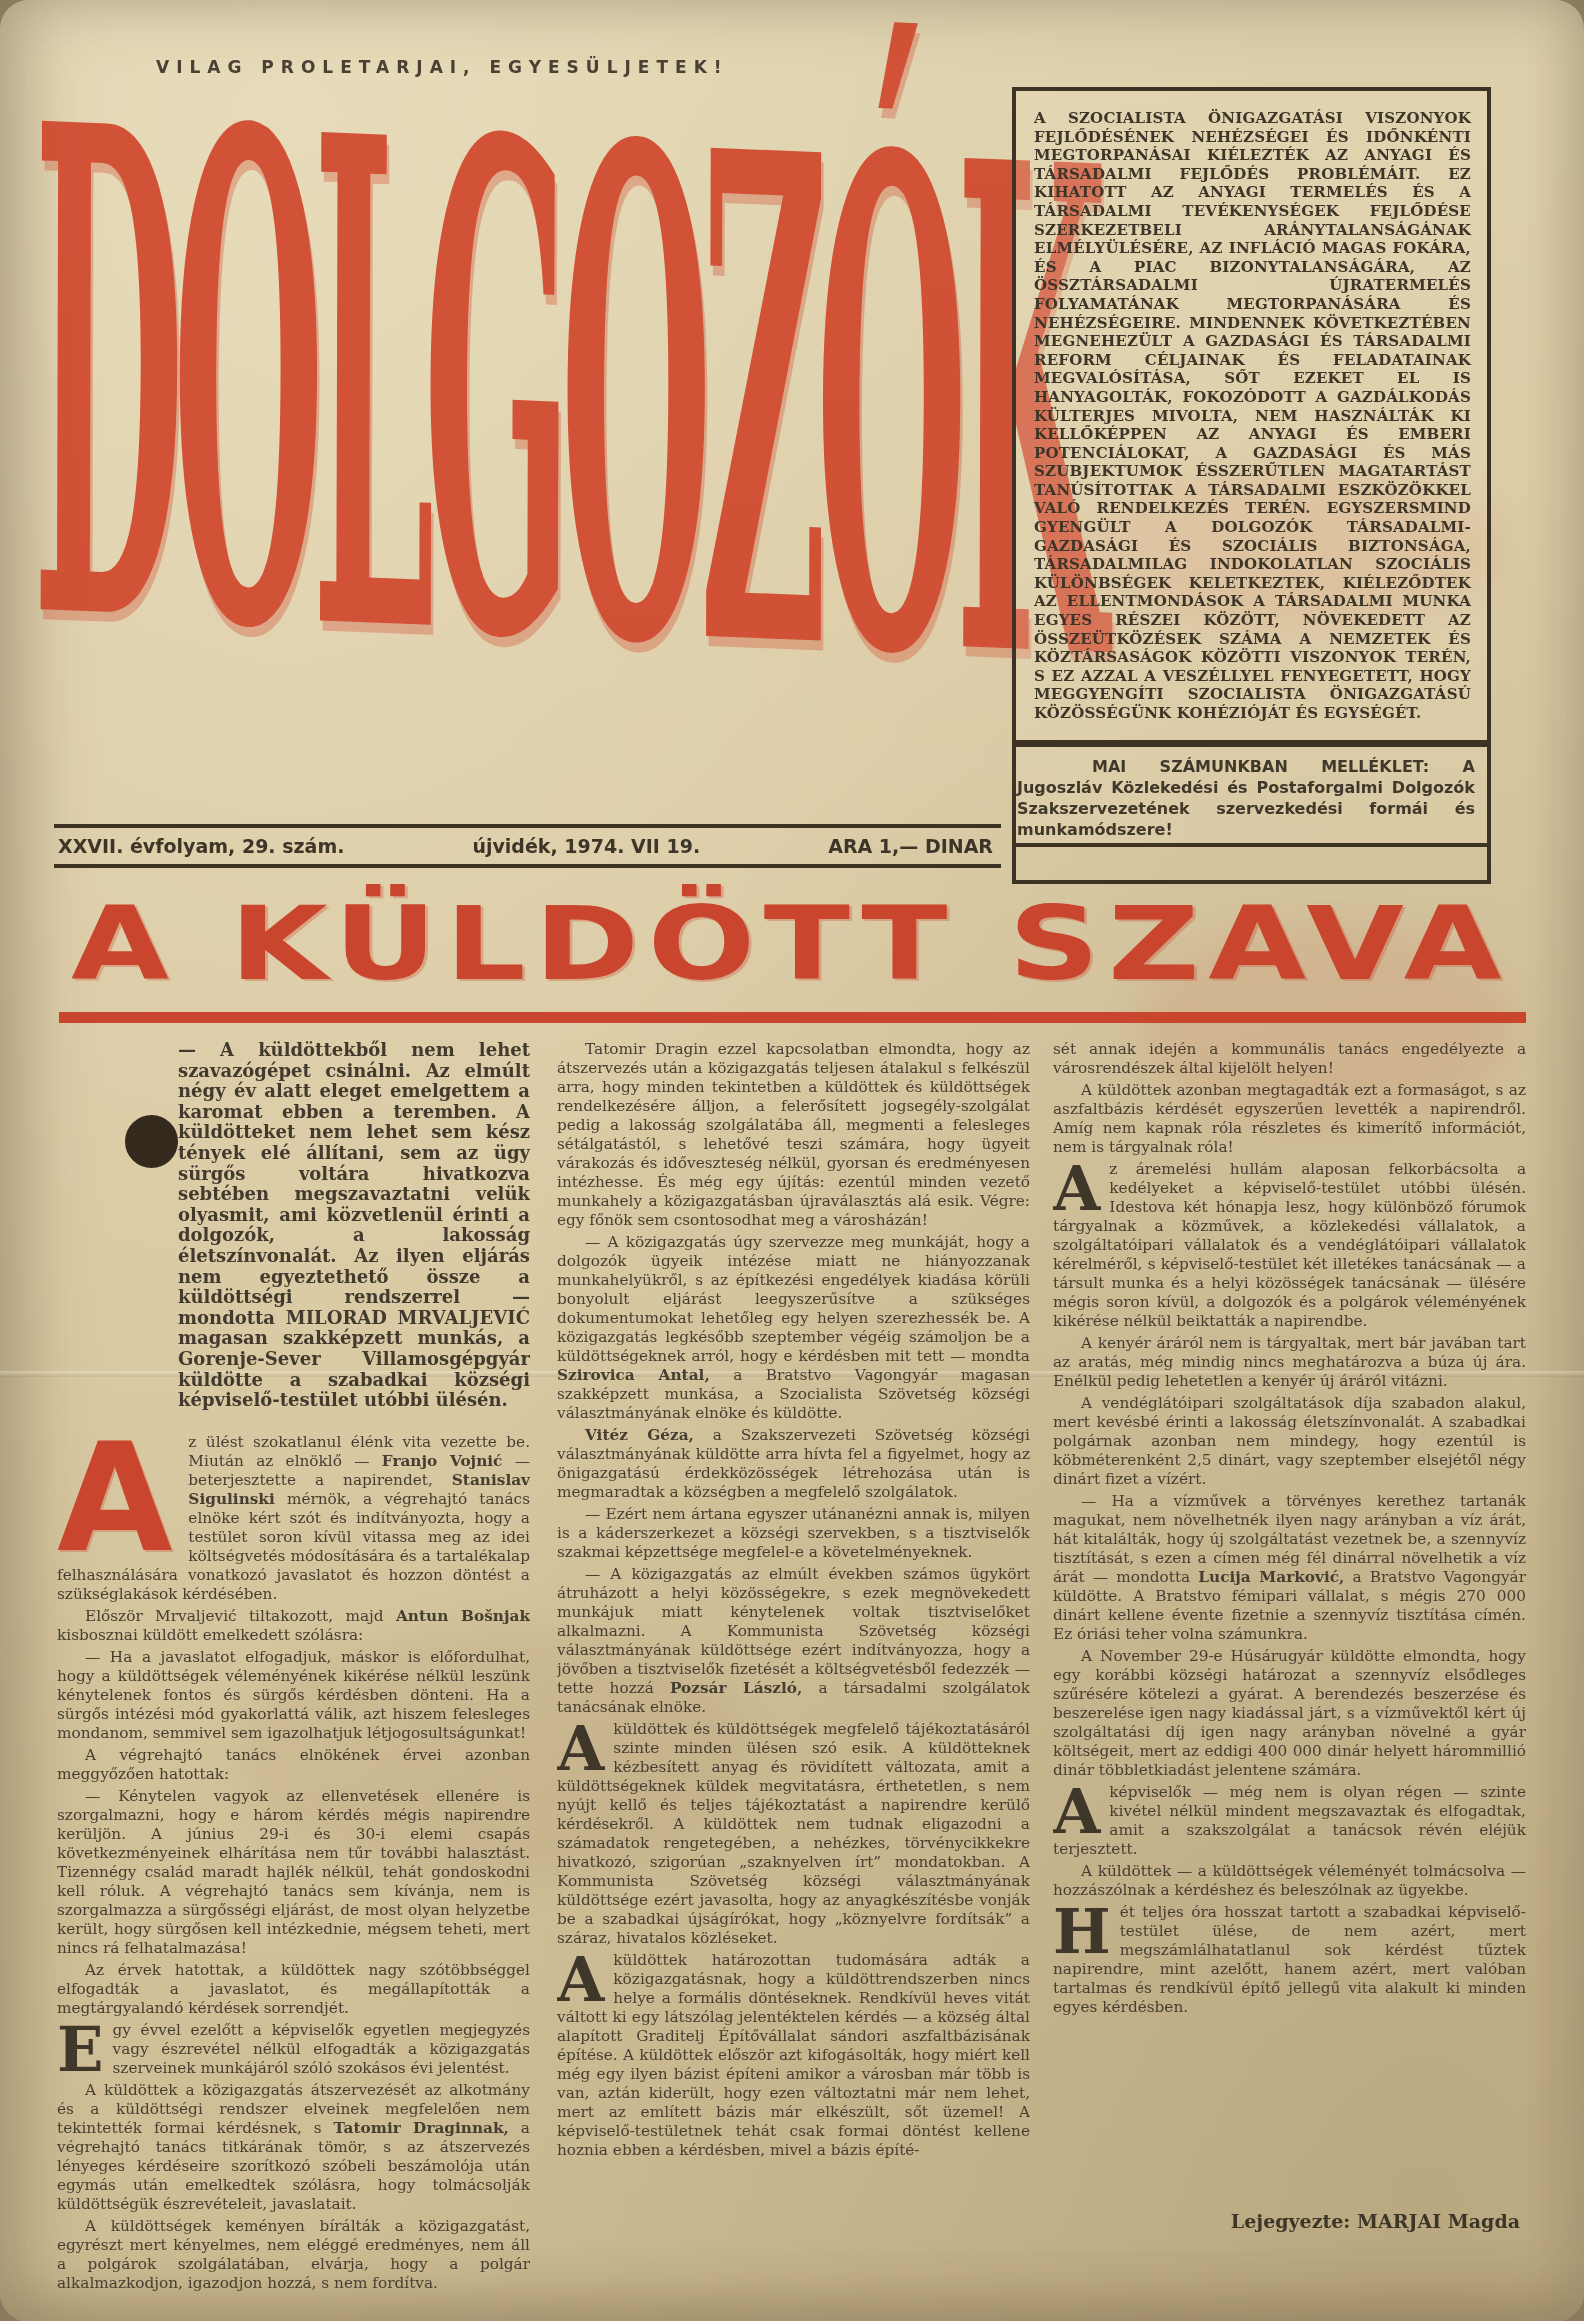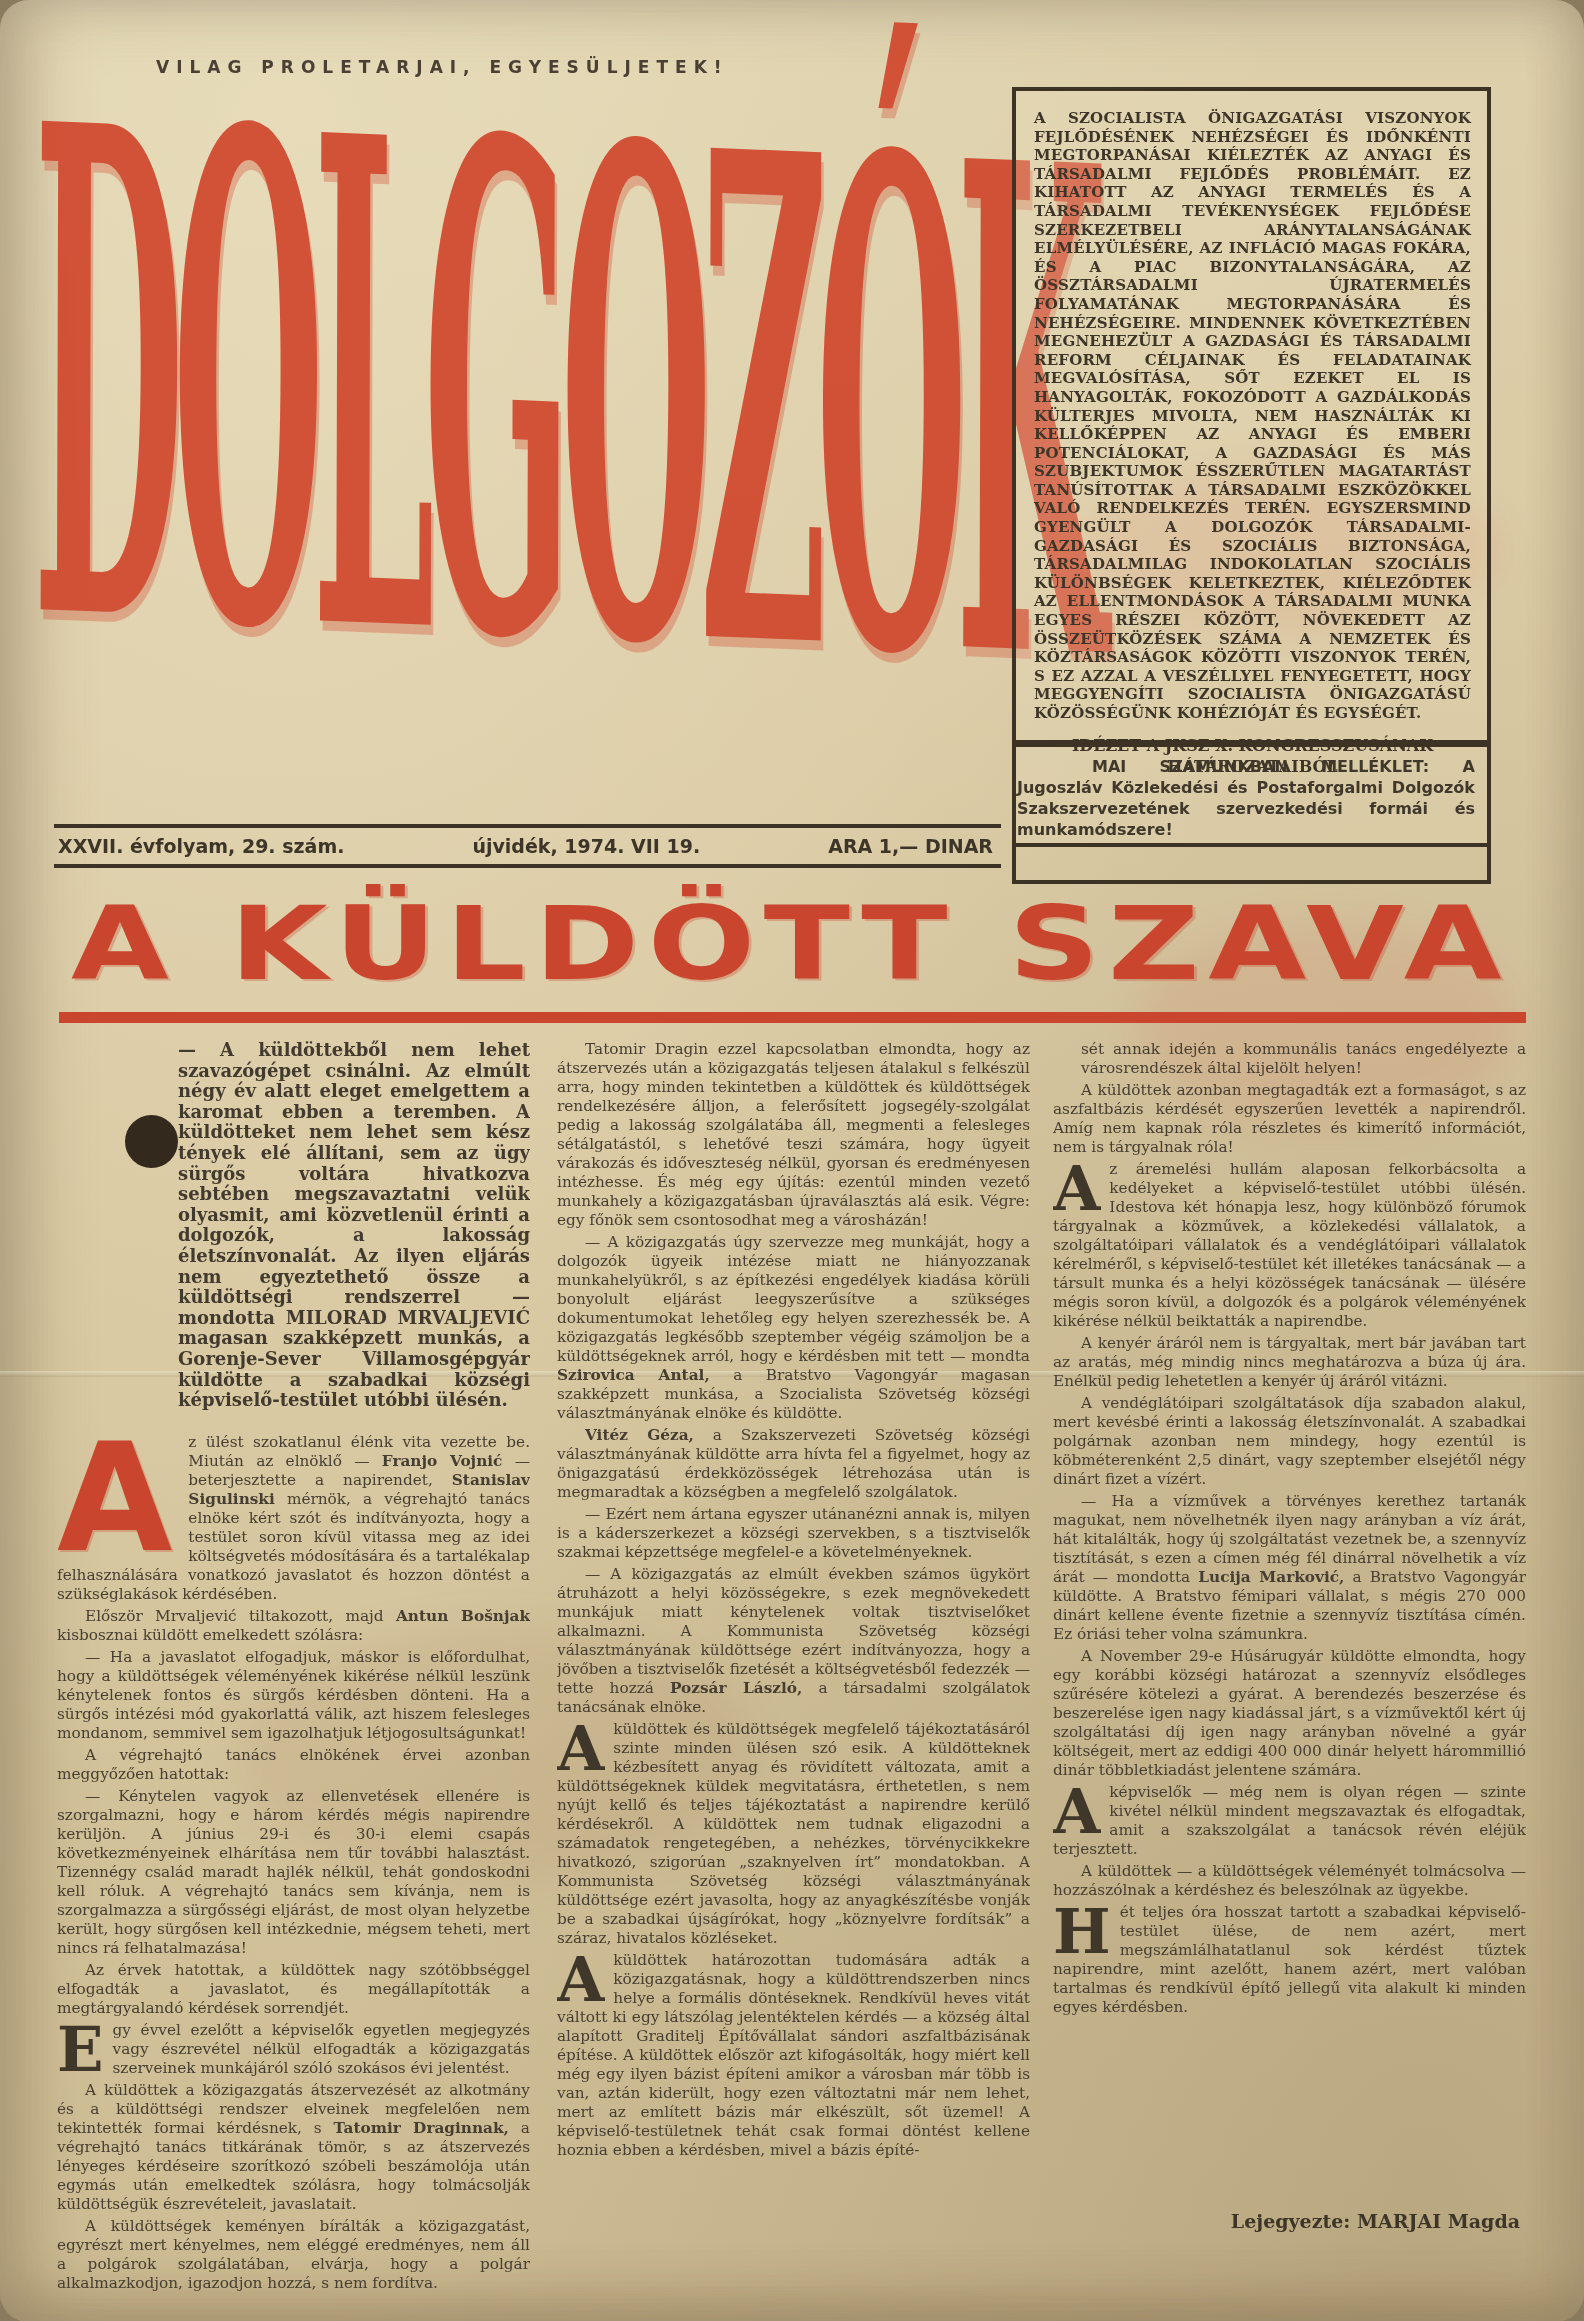--- a/index.html
+++ b/index.html
@@ -69,21 +69,21 @@
   .black-dot{position:absolute;left:125px;top:1115px;width:53px;height:53px;border-radius:50%;background:#33291d;}
 
   .column{
     position:absolute;top:1040px;width:473px;overflow:hidden;
     font-size:15.3px;line-height:19px;text-align:justify;color:#473e32;
   }
   .col1{left:57px;height:1282px;}
   .col2{left:557px;height:1282px;}
   .col3{left:1053px;height:1163px;}
   .para{margin:0 0 3px 0;text-indent:28px;}
-  .para.noind{text-indent:0;margin-left:28px;}
+  .para.noind{text-indent:0;}
   .para.intro{
     font-weight:bold;font-size:18px;line-height:20.6px;
     margin:0 0 22px 121px;text-indent:0;color:#423a2e;
   }
   .para.hasdrop{text-indent:0;}
   .dropcap{
     float:left;font-weight:bold;color:#3f372a;
     font-size:61px;line-height:48px;padding:5px 9px 0 0;
   }
   .dropcap-red{
@@ -105,24 +105,20 @@
   <div class="smudge red2"></div>
   <div class="smudge red3"></div>
   <div class="crease"></div>
 
   <div class="slogan">VILAG PROLETARJAI, EGYESÜLJETEK!</div>
 
   <div class="masthead">DOLGOZÓK</div>
 
   <div class="quote-box">
     <p class="quote-text">A SZOCIALISTA ÖNIGAZGATÁSI VISZONYOK FEJLŐDÉSÉNEK NEHÉZSÉGEI ÉS IDŐNKÉNTI MEGTORPANÁSAI KIÉLEZTÉK AZ ANYAGI ÉS TÁRSADALMI FEJLŐDÉS PROBLÉMÁIT. EZ KIHATOTT AZ ANYAGI TERMELÉS ÉS A TÁRSADALMI TEVÉKENYSÉGEK FEJLŐDÉSE SZERKEZETBELI ARÁNYTALANSÁGÁNAK ELMÉLYÜLÉSÉRE, AZ INFLÁCIÓ MAGAS FOKÁRA, ÉS A PIAC BIZONYTALANSÁGÁRA, AZ ÖSSZTÁRSADALMI ÚJRATERMELÉS FOLYAMATÁNAK MEGTORPANÁSÁRA ÉS NEHÉZSÉGEIRE. MINDENNEK KÖVETKEZTÉBEN MEGNEHEZÜLT A GAZDASÁGI ÉS TÁRSADALMI REFORM CÉLJAINAK ÉS FELADATAINAK MEGVALÓSÍTÁSA, SŐT EZEKET EL IS HANYAGOLTÁK, FOKOZÓDOTT A GAZDÁLKODÁS KÜLTERJES MIVOLTA, NEM HASZNÁLTÁK KI KELLŐKÉPPEN AZ ANYAGI ÉS EMBERI POTENCIÁLOKAT, A GAZDASÁGI ÉS MÁS SZUBJEKTUMOK ÉSSZERŰTLEN MAGATARTÁST TANÚSÍTOTTAK A TÁRSADALMI ESZKÖZÖKKEL VALÓ RENDELKEZÉS TERÉN. EGYSZERSMIND GYENGÜLT A DOLGOZÓK TÁRSADALMI-GAZDASÁGI ÉS SZOCIÁLIS BIZTONSÁGA, TÁRSADALMILAG INDOKOLATLAN SZOCIÁLIS KÜLÖNBSÉGEK KELETKEZTEK, KIÉLEZŐDTEK AZ ELLENTMONDÁSOK A TÁRSADALMI MUNKA EGYES RÉSZEI KÖZÖTT, NÖVEKEDETT AZ ÖSSZEÜTKÖZÉSEK SZÁMA A NEMZETEK ÉS KÖZTÁRSASÁGOK KÖZÖTTI VISZONYOK TERÉN, S EZ AZZAL A VESZÉLLYEL FENYEGETETT, HOGY MEGGYENGÍTI SZOCIALISTA ÖNIGAZGATÁSÚ KÖZÖSSÉGÜNK KOHÉZIÓJÁT ÉS EGYSÉGÉT.</p>
-    <div class="quote-source">
-      <div>IDÉZET A JKSZ X. KONGRESSZUSÁNAK</div>
-      <div>HATÁROZATAIBÓL</div>
-    </div>
   </div>
 
   <div class="supplement-box">
     <p>MAI SZÁMUNKBAN MELLÉKLET: A Jugoszláv Közlekedési és Postaforgalmi Dolgozók Szakszervezetének szervezkedési formái és munkamódszere!</p>
   </div>
 
   <div class="dateline">
     <span>XXVII. évfolyam, 29. szám.</span>
     <span>újvidék, 1974. VII 19.</span>
     <span>ARA 1,— DINAR</span>

